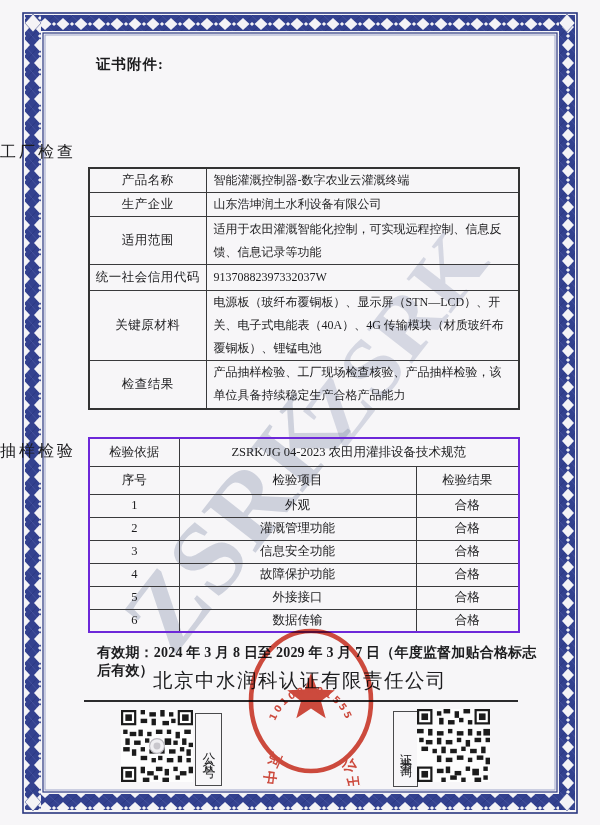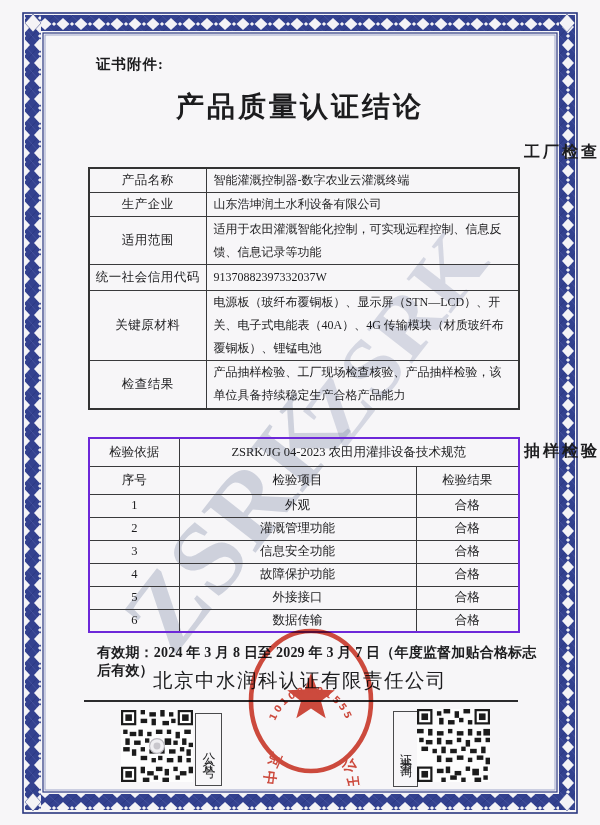--- a/index.html
+++ b/index.html
@@ -36,22 +36,22 @@
     position:absolute;left:96px;top:55px;
     font-size:14.5px;font-weight:bold;letter-spacing:1px;
   }
   .title{
     position:absolute;left:0;top:88px;width:600px;
     text-align:center;
     font-family:"DejaVu Sans","Liberation Sans",sans-serif;
     font-size:28px;font-weight:bold;letter-spacing:3px;
   }
   .section-h{
-    position:absolute;width:600px;text-align:right;
-    font-size:16px;font-weight:bold;letter-spacing:3px;
+    position:absolute;width:600px;text-align:left;
+    font-size:16px;font-weight:normal;letter-spacing:3px;
   }
   .sec1{top:142px;}
   .sec2{top:414px;margin-top:27px;}
   table{
     border-collapse:collapse;
     table-layout:fixed;
     position:absolute;
     background:transparent;
     font-size:12.5px;
   }
@@ -132,21 +132,20 @@
       <polygon points="567,793 575,802 567,811 559,802"></polygon>
     </g>
   </svg>
 
   <div class="wm wm1">ZSRK</div>
   <div class="wm wm2">ZSRK</div>
 
   <div class="content">
 
     <div class="attach">证书附件:</div>
-    <div class="title">产品质量认证结论</div>
     <div class="section-h sec1">工厂检查</div>
 
     <table class="t1">
       <colgroup>
           <col style="width:117px">
           <col style="width:313px">
         </colgroup>
       <tbody>
           <tr style="height:24px">
         <td class="lbl">产品名称</td>

